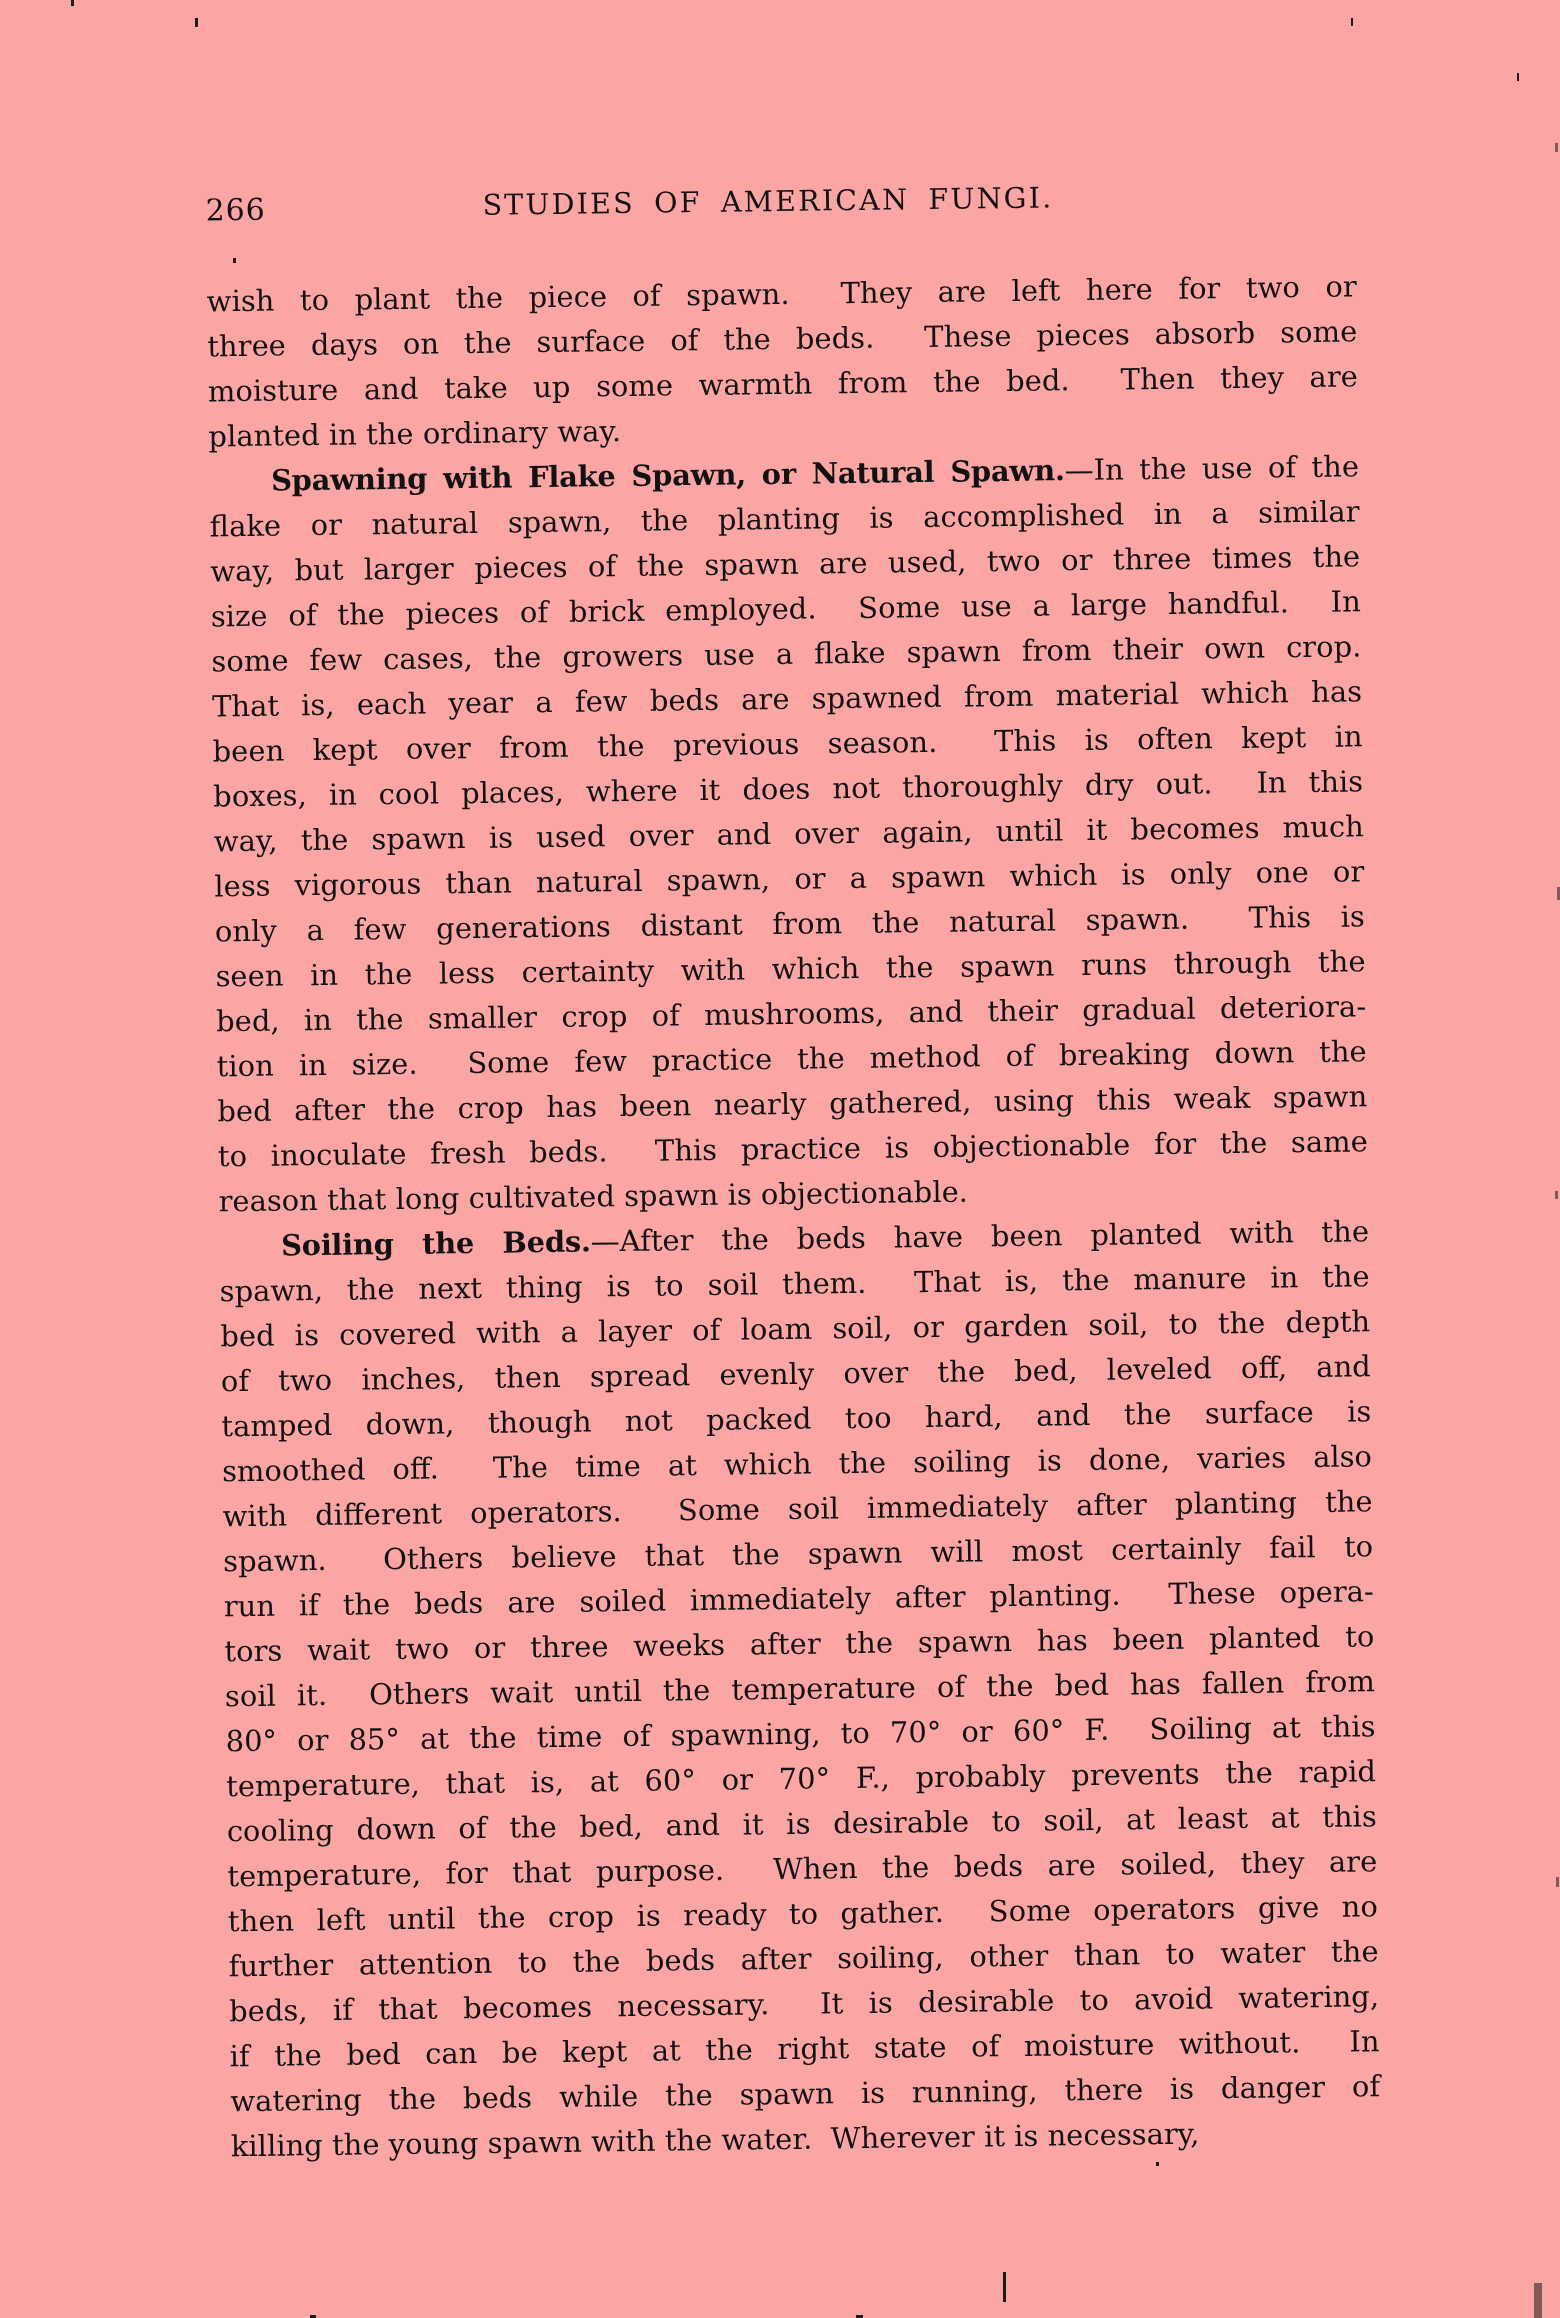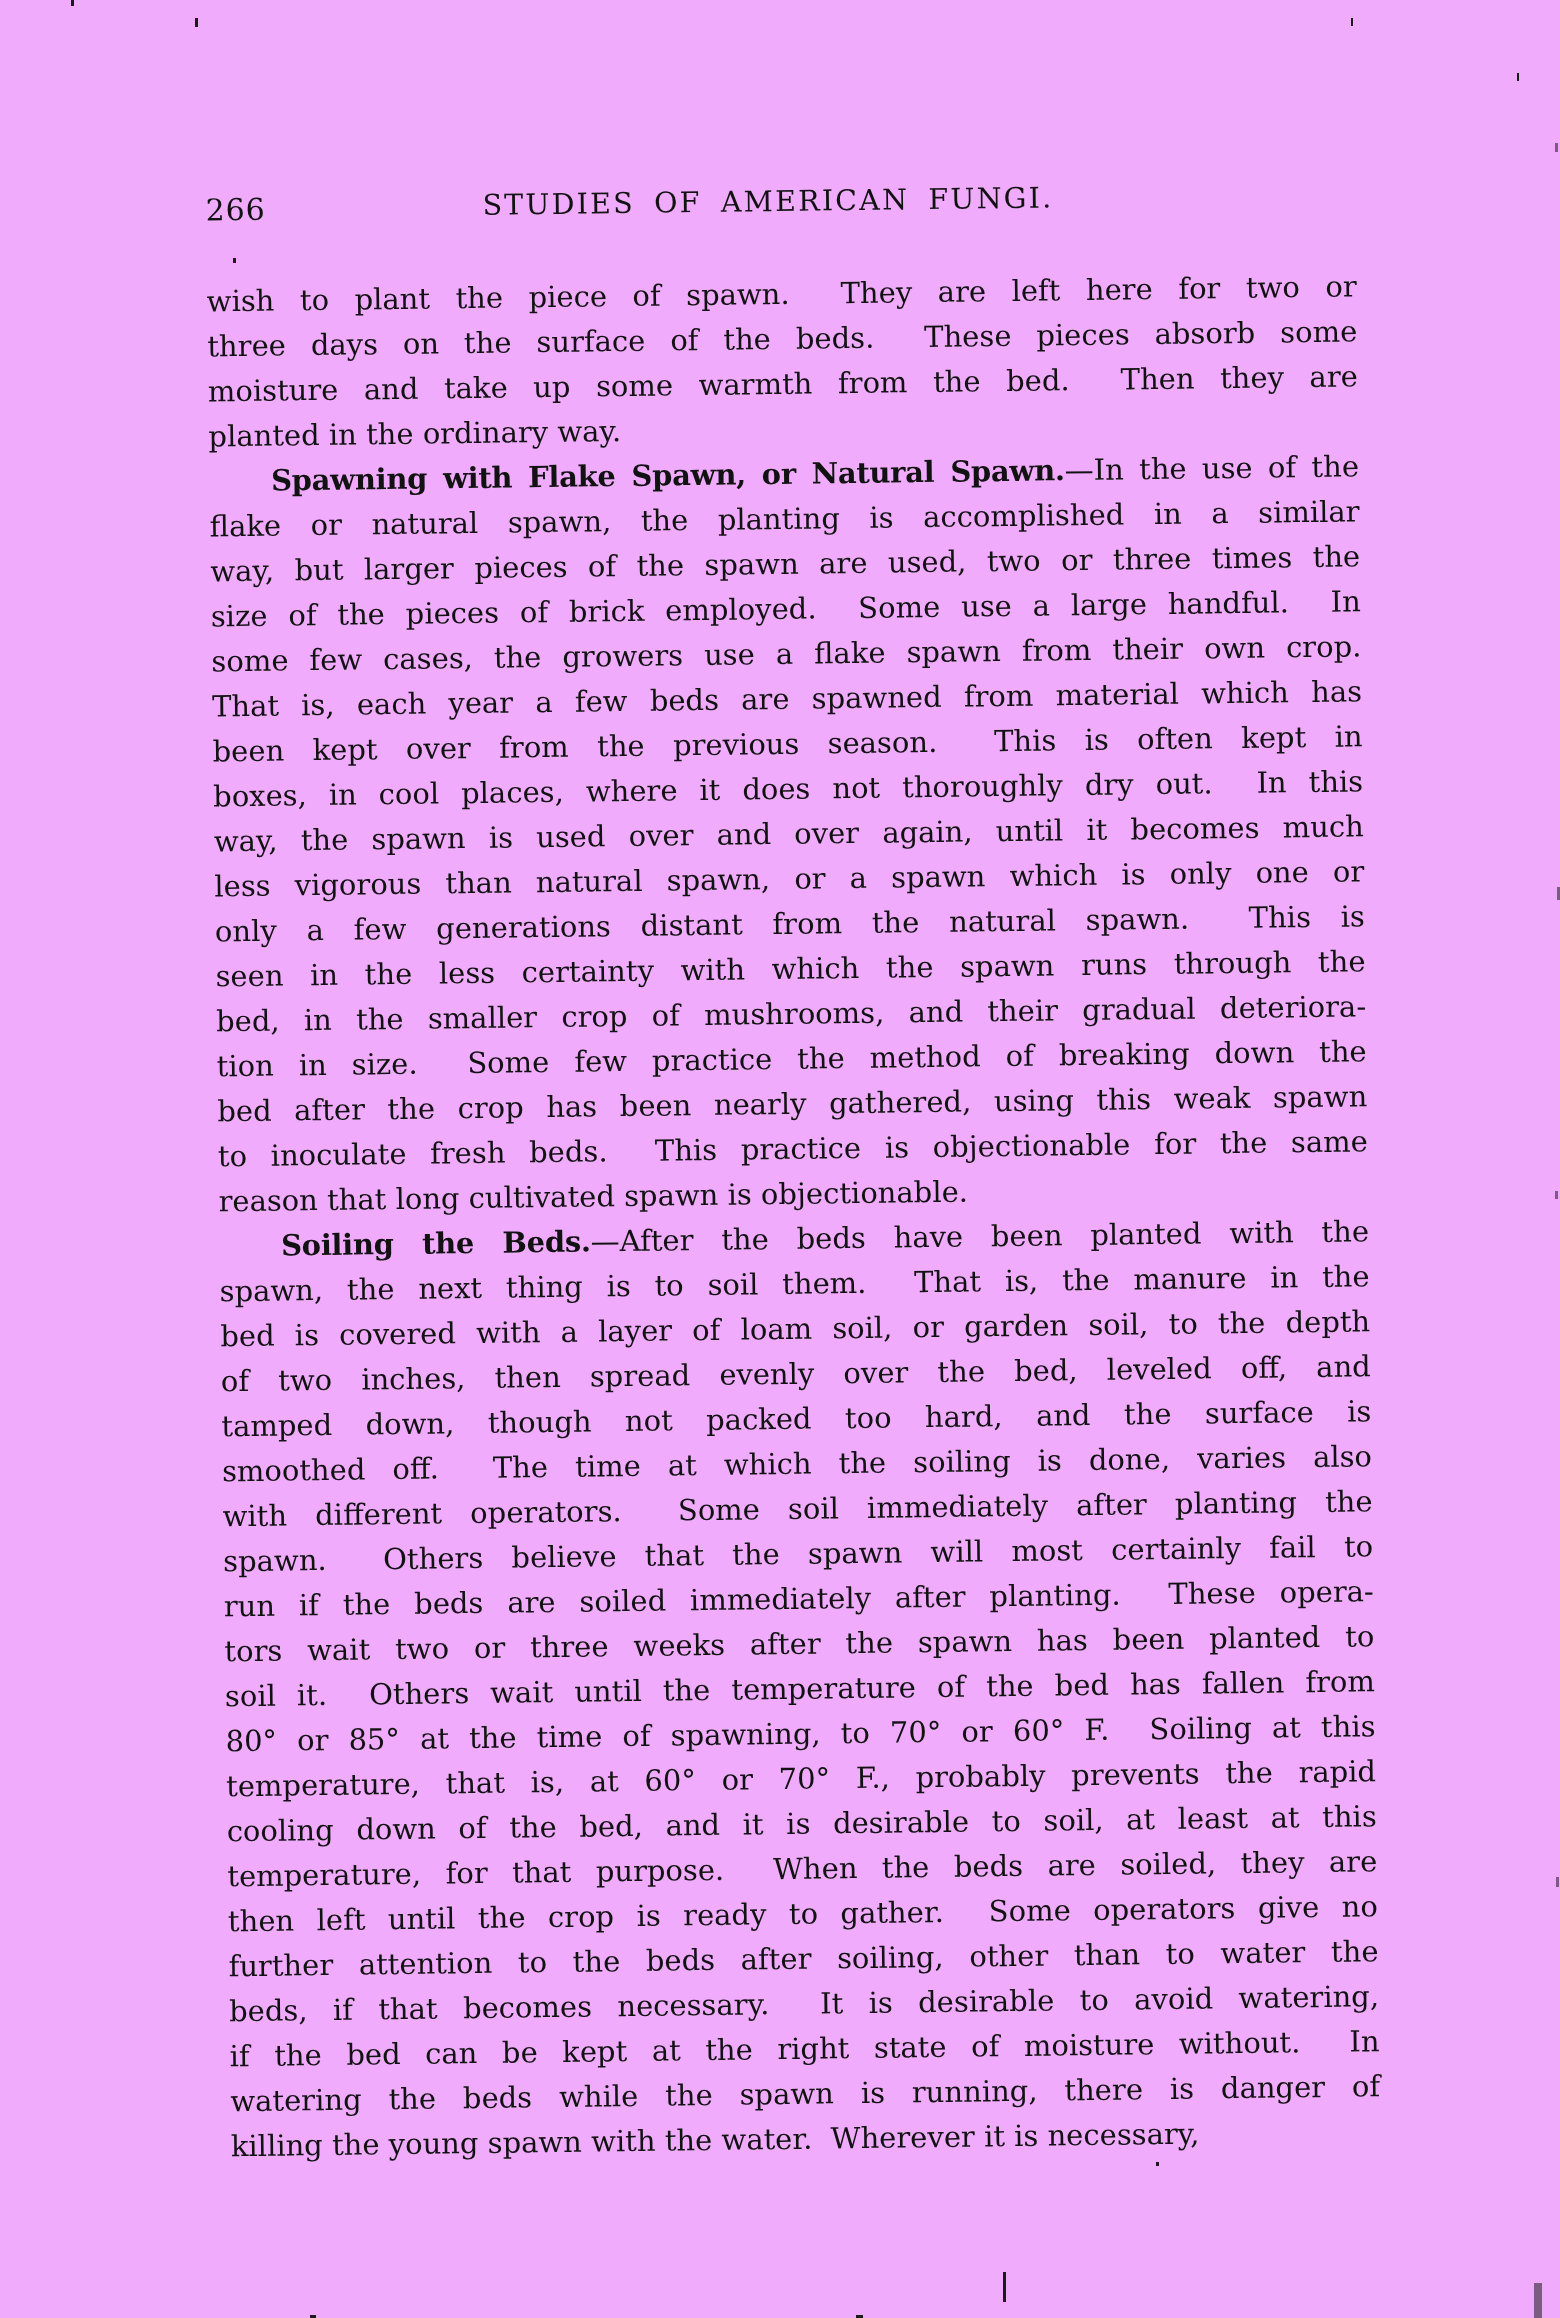--- a/index.html
+++ b/index.html
@@ -4,21 +4,21 @@
 <style>
   html, body {
     margin: 0;
     padding: 0;
     background: #ffffff;
   }
   .page {
     position: relative;
     width: 1561px;
     height: 2319px;
-    background: #f0abfc;
+    background: #fca5a5;
     overflow: hidden;
     font-family: "DejaVu Serif", "Liberation Serif", serif;
     color: #121212;
   }
   .content {
     position: absolute;
     left: 0; top: 0;
     width: 1561px;
     height: 2319px;
     transform: rotate(-0.75deg);

